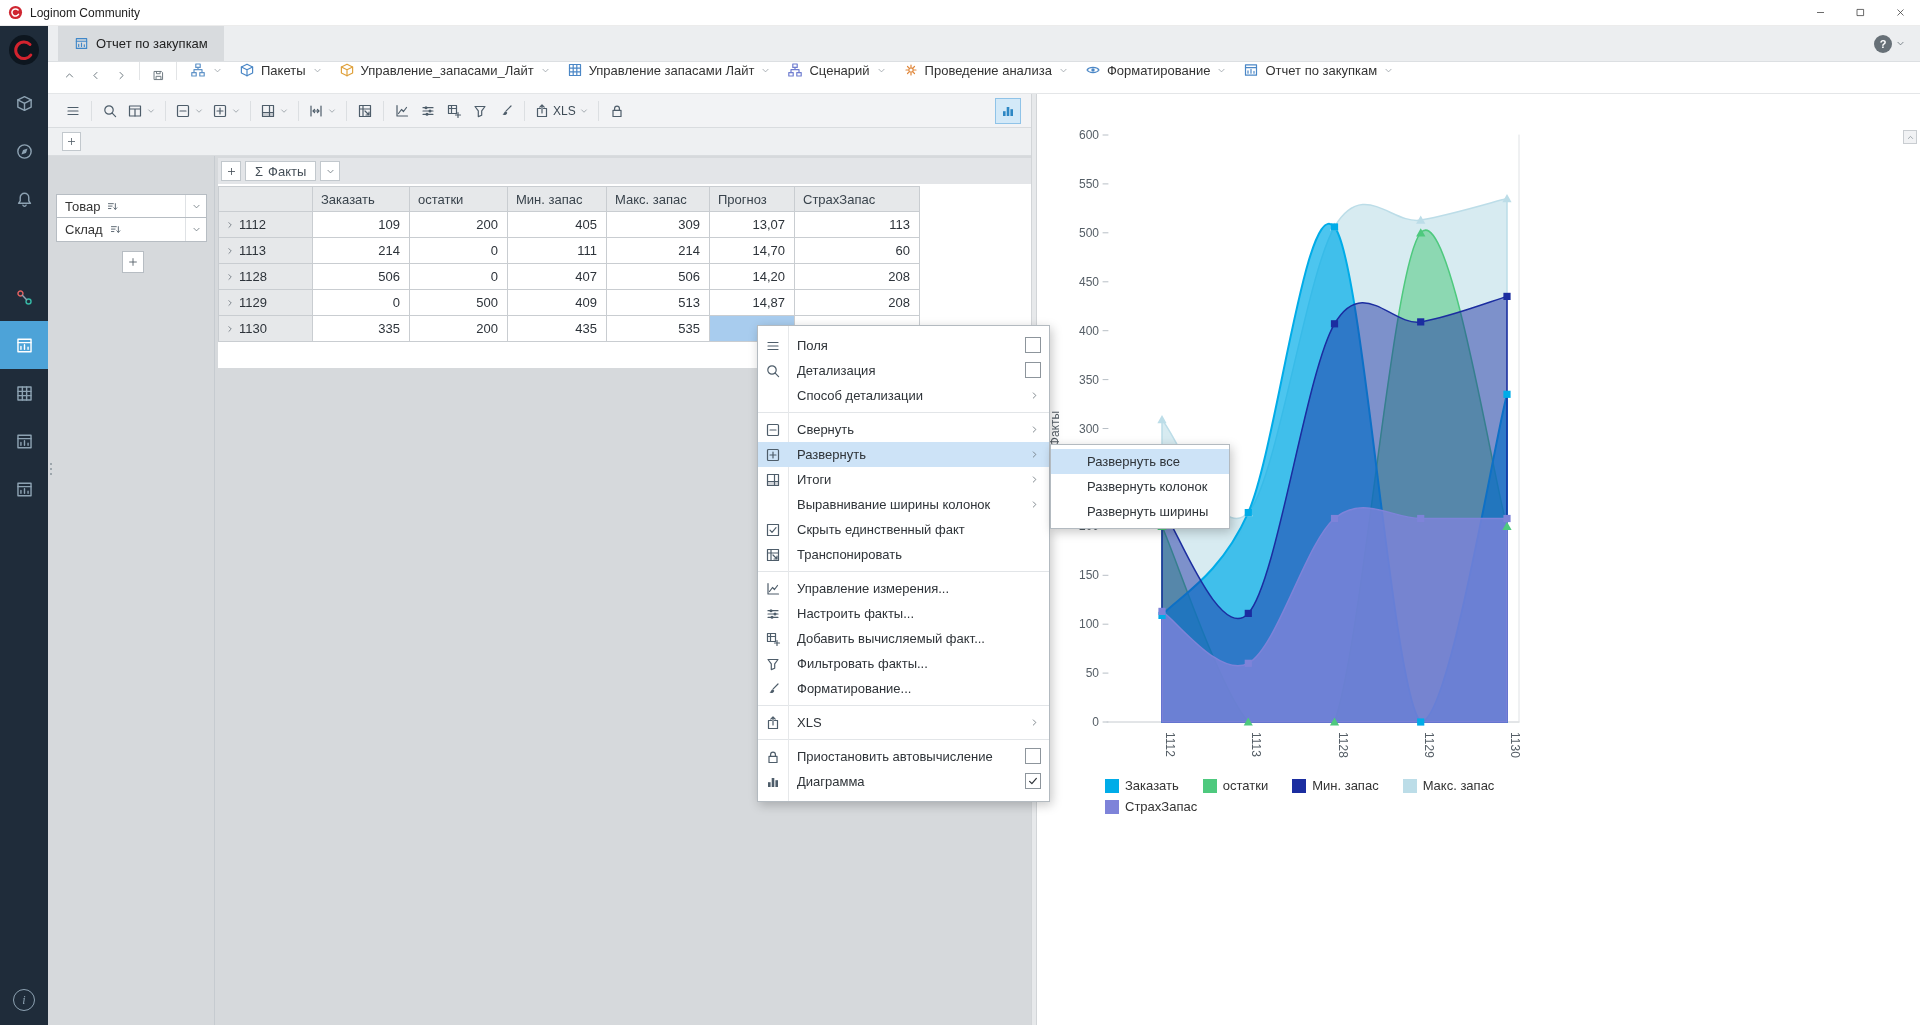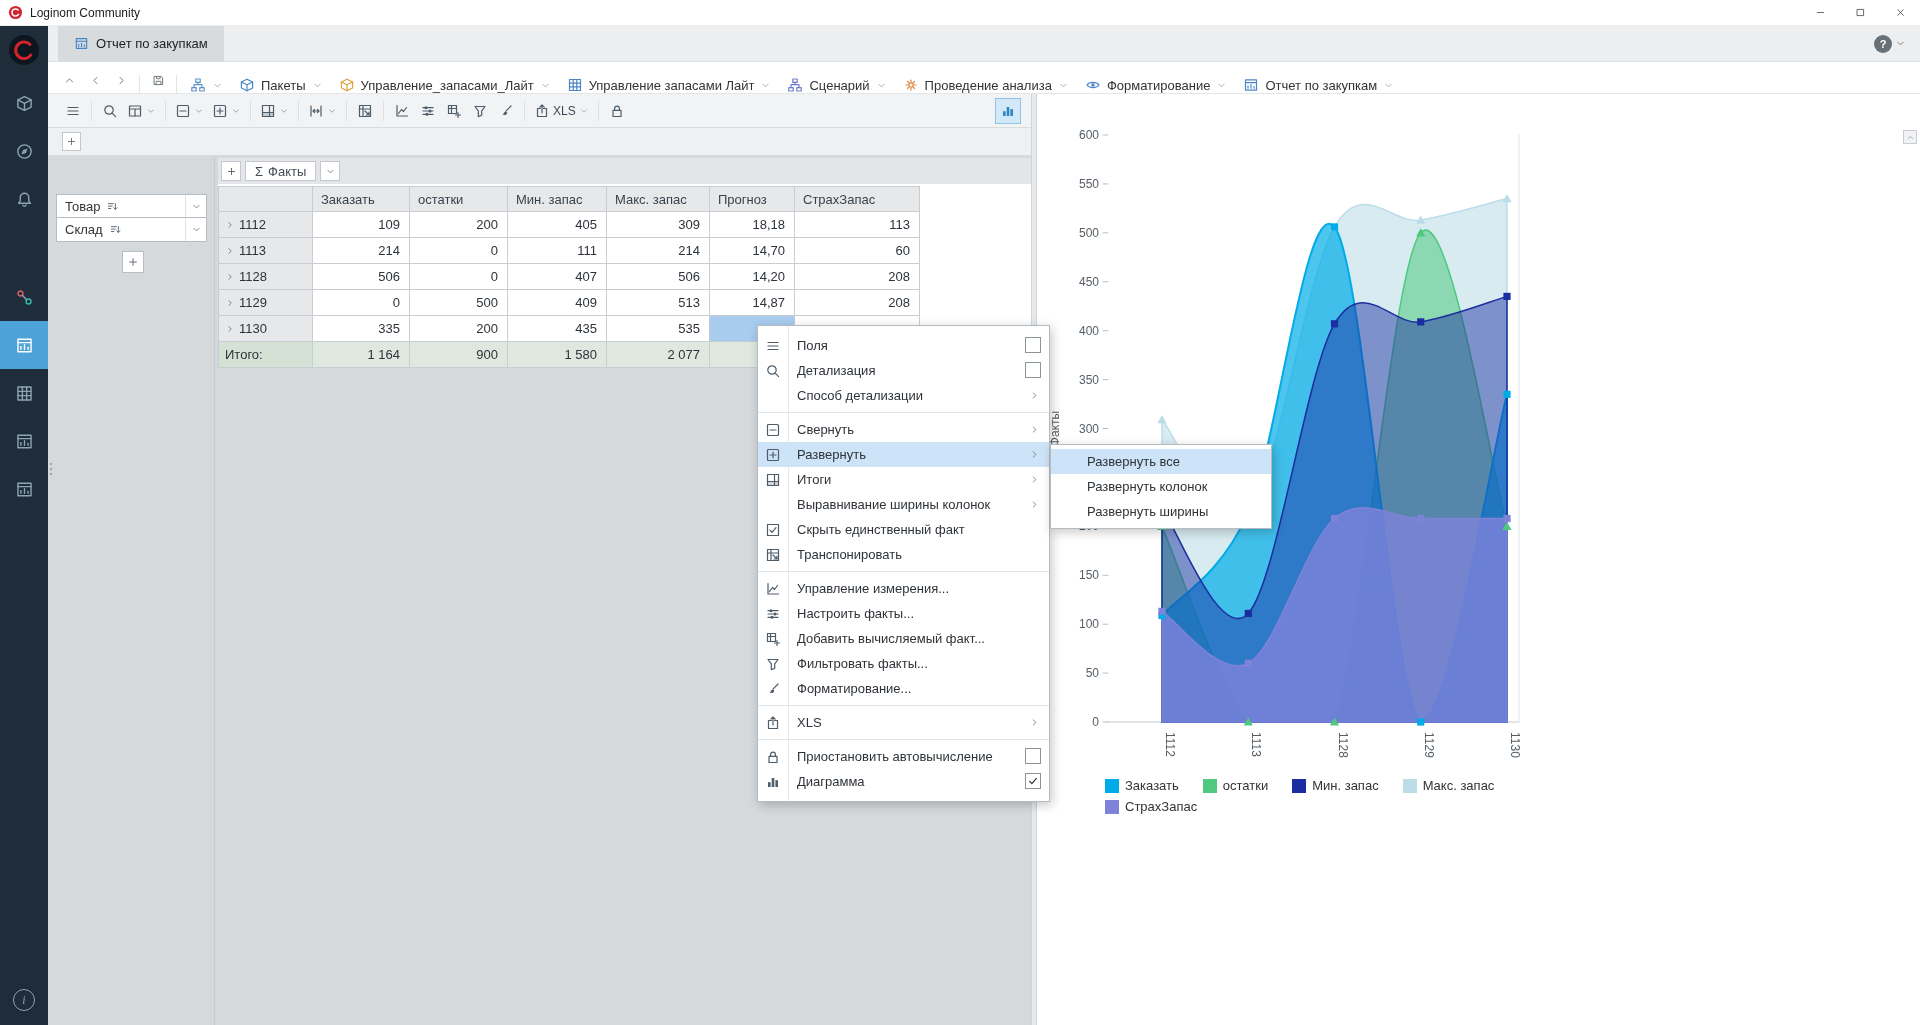--- a/index.html
+++ b/index.html
@@ -27,21 +27,21 @@
 .side-info{margin-top:auto;margin-bottom:14px;color:#8da2b2;width:22px;height:22px;border:1.4px solid #8da2b2;border-radius:50%;display:flex;align-items:center;justify-content:center;font-size:12px;font-style:italic;font-family:"Liberation Serif",serif}
 
 #tabstrip{position:absolute;left:48px;top:26px;right:0;height:36px;background:#eceef0;border-bottom:1px solid #dcdfe2;display:flex;align-items:stretch}
 .doc-tab{margin-left:10px;padding:0 16px;background:#d8dbde;display:flex;align-items:center;gap:7px;color:#222}
 .doc-tab .icn{color:#3f87c9}
 .doc-tab .icn svg{width:15px;height:15px}
 .help-btn{margin-left:auto;margin-right:14px;display:flex;align-items:center;gap:3px}
 .help-circle{width:18px;height:18px;border-radius:50%;background:#677077;color:#fff;font-size:11px;font-weight:bold;display:flex;align-items:center;justify-content:center}
 .help-btn .chev{color:#6a737b}
 
-#crumbbar{position:absolute;left:48px;top:62px;right:0;height:32px;background:#fff;border-bottom:1px solid #e4e6e8;display:flex;align-items:flex-end;padding-left:8px}
+#crumbbar{position:absolute;left:48px;top:62px;right:0;height:32px;background:#fff;border-bottom:1px solid #e4e6e8;display:flex;align-items:flex-start;padding-left:8px}
 .nav-btn{width:26px;height:26px;display:flex;align-items:center;justify-content:center;color:#6d7880}
 .nav-btn svg{width:13px;height:13px}
 .vsep{width:1px;height:18px;background:#e2e4e6;margin:0 5px}
 .crumb{display:flex;align-items:center;gap:6px;padding:0 8px;color:#333;white-space:nowrap}
 .crumb .chev{color:#9aa2a8}
 
 .toolbar{position:absolute;top:94px;height:34px;background:#f2f3f5;border-bottom:1px solid #d9dcdf;display:flex;align-items:center}
 #pivot-toolbar{left:48px;width:983px;padding-left:12px}
 #chart-toolbar{left:1037px;width:883px;padding-left:10px}
 .tb-btn{height:26px;min-width:26px;padding:0 4px;display:flex;align-items:center;justify-content:center;color:#4e5d6a;gap:3px}
@@ -106,21 +106,21 @@
 #context-menu::before{content:"";position:absolute;left:30px;top:0;bottom:0;width:1px;background:#e6e8ea}
 .menu-item{position:relative;height:25px;display:flex;align-items:center;color:#2e3338}
 .menu-item .mi-label{margin-left:39px;white-space:nowrap}
 .menu-item.hl{background:#cde3f7}
 .mi-icon{position:absolute;left:7px;top:0;height:100%;color:#4e5d6a}
 .mi-arrow{position:absolute;right:9px;top:0;height:100%;color:#6a737b}
 .mi-arrow svg{width:11px;height:11px}
 .mi-check{position:absolute;right:8px;top:4px;width:16px;height:16px;background:#fff;border:1px solid #8d959c;display:flex;align-items:center;justify-content:center;color:#2e3338}
 .mi-check svg{width:12px;height:12px;stroke-width:1.6}
 .menu-sep{height:1px;background:#e2e5e8;margin:4px 0}
-#context-submenu{left:1050px;top:444px;width:222px;padding:4px 0}
+#context-submenu{left:1050px;top:444px;width:180px;padding:4px 0}
 #context-submenu .menu-item .mi-label{margin-left:36px}
 </style>
 </head>
 <body>
 
 <div id="titlebar">
   <span class="icn" id="title-logo">
       <svg viewBox="0 0 16 16">
         <circle cx="8" cy="8" r="7" fill="#cf2631" stroke="none"></circle>
         <path d="M10.8 5.4A3.8 3.8 0 1 0 11.2 10" stroke="#fff" stroke-width="1.6"></path>
@@ -714,21 +714,21 @@
             <svg viewBox="0 0 16 16">
               <path d="M6.2 4.2 10 8 6.2 11.8"></path>
             </svg>
           </span>
           <span>1112</span>
         </div>
         <div class="pcell num" style="width:97px">109</div>
         <div class="pcell num" style="width:98px">200</div>
         <div class="pcell num" style="width:99px">405</div>
         <div class="pcell num" style="width:103px">309</div>
-        <div class="pcell num" style="width:85px">18,18</div>
+        <div class="pcell num" style="width:85px">13,07</div>
         <div class="pcell num" style="width:125px">113</div>
       </div>
       <div class="prow">
         <div class="pcell rowh" style="width:95px">
           <span class="icn">
             <svg viewBox="0 0 16 16">
               <path d="M6.2 4.2 10 8 6.2 11.8"></path>
             </svg>
           </span>
           <span>1113</span>
@@ -779,31 +779,20 @@
               <path d="M6.2 4.2 10 8 6.2 11.8"></path>
             </svg>
           </span>
           <span>1130</span>
         </div>
         <div class="pcell num" style="width:97px">335</div>
         <div class="pcell num" style="width:98px">200</div>
         <div class="pcell num" style="width:99px">435</div>
         <div class="pcell num" style="width:103px">535</div>
         <div class="pcell num sel" style="width:85px"></div>
-        <div class="pcell num" style="width:125px"></div>
-      </div>
-      <div class="prow total">
-        <div class="pcell rowh" style="width:95px">
-          <span>Итого:</span>
-        </div>
-        <div class="pcell num" style="width:97px">1 164</div>
-        <div class="pcell num" style="width:98px">900</div>
-        <div class="pcell num" style="width:99px">1 580</div>
-        <div class="pcell num" style="width:103px">2 077</div>
-        <div class="pcell num" style="width:85px"></div>
         <div class="pcell num" style="width:125px"></div>
       </div>
     </div>
   <div class="edge-handle">
       <i></i>
       <i></i>
       <i></i>
     </div>
 </div>
 

